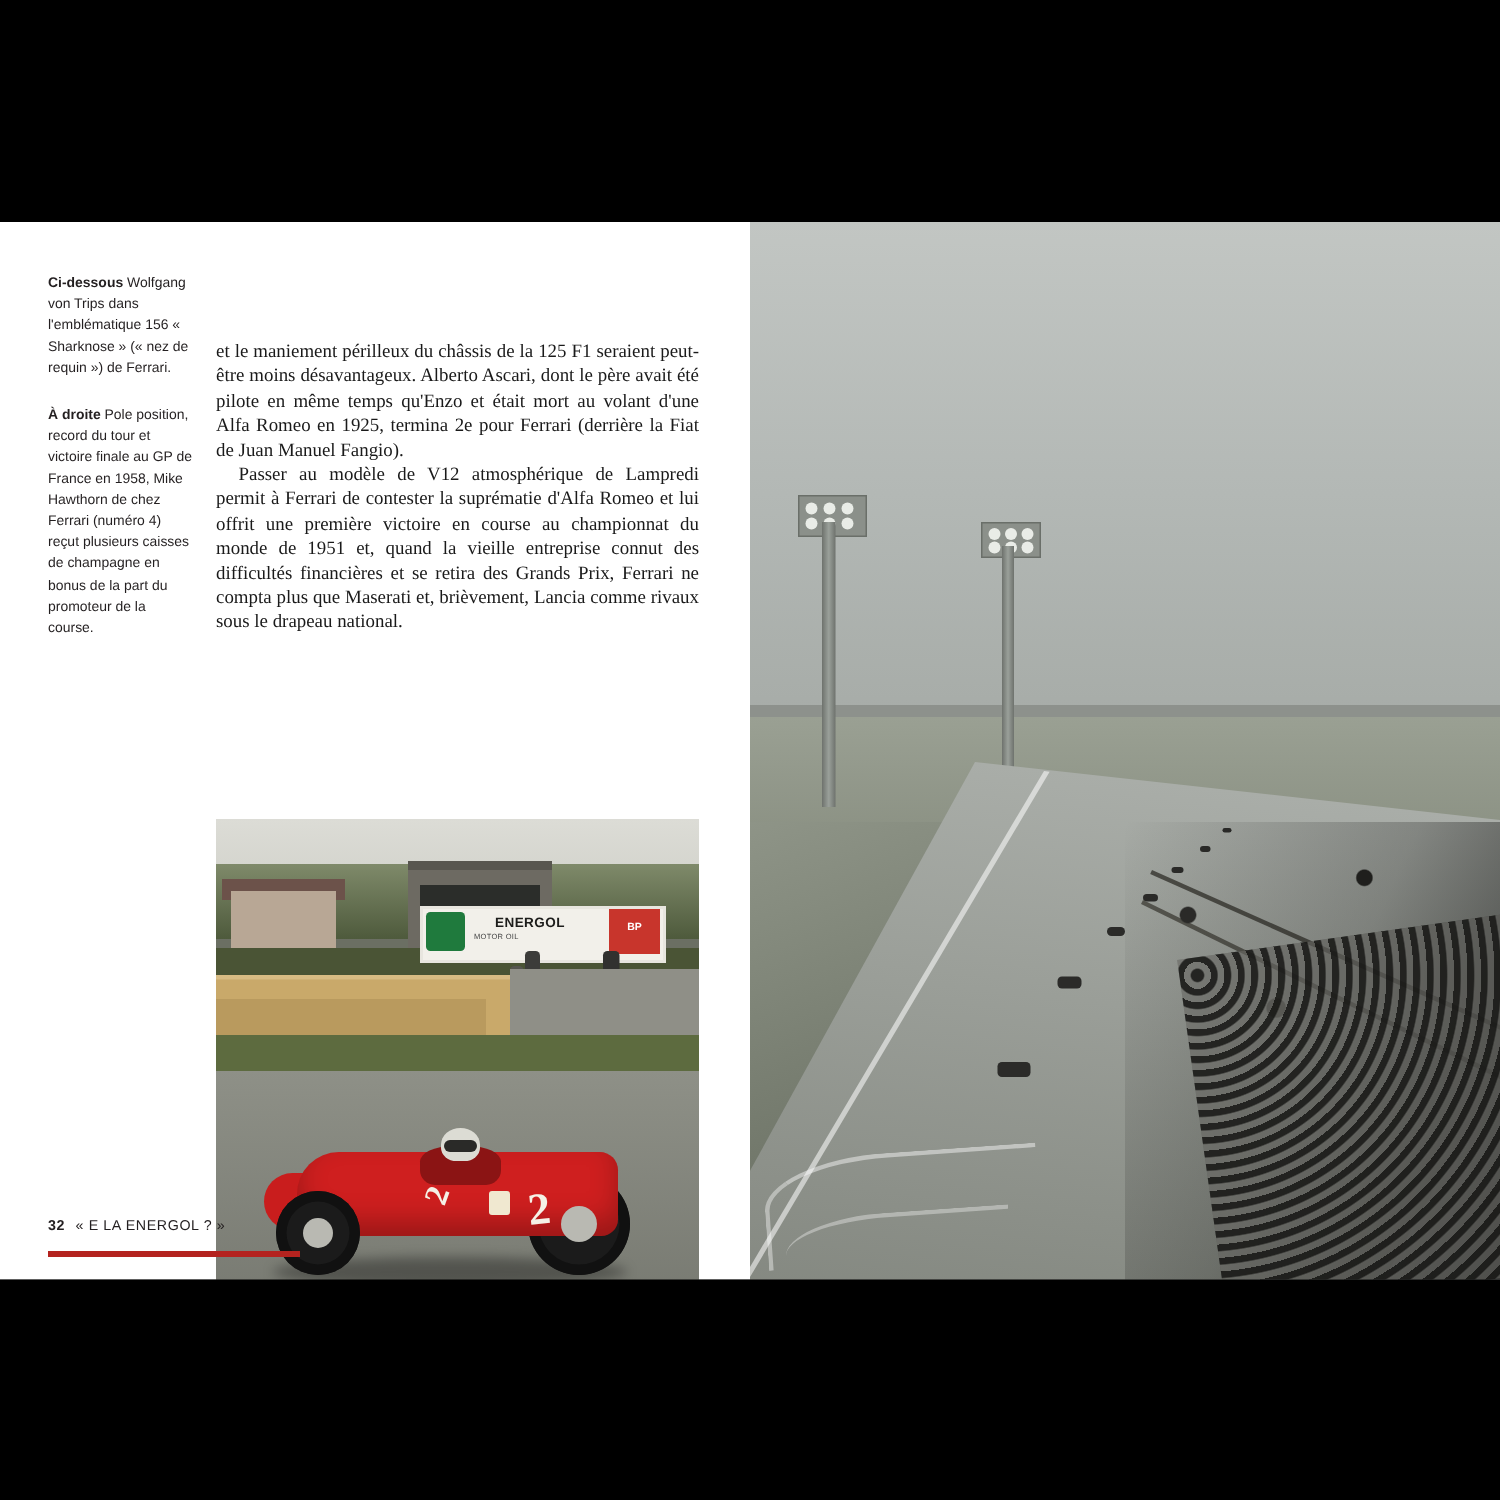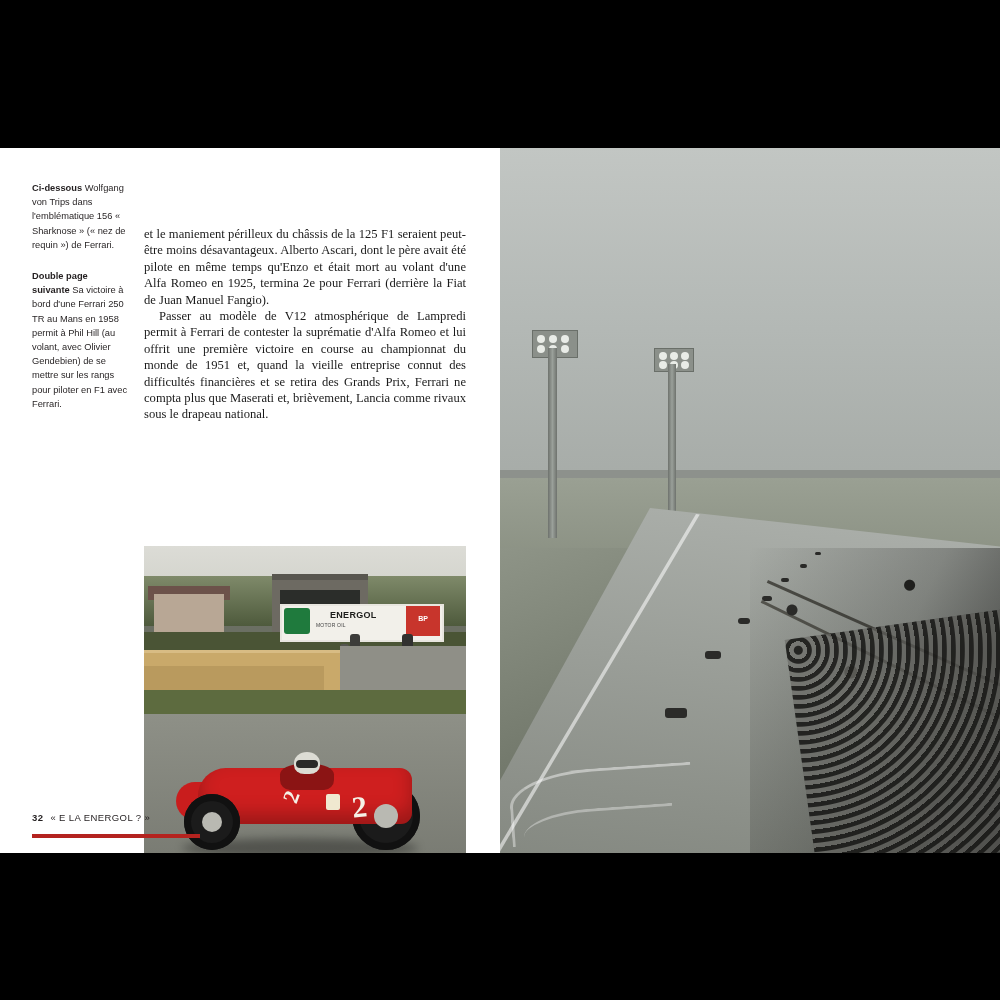--- a/index.html
+++ b/index.html
@@ -429,24 +429,24 @@
   <div class="spread">
 
     <div class="left-page">
 
       <div class="margin-col">
 
         <div class="caption-block">
           <b>Ci-dessous</b><span> Wolfgang von Trips dans l'emblématique 156 « Sharknose » (« nez de requin ») de Ferrari.</span>
         </div>
 
-
         <div class="caption-block">
-          <b>Double page suivante</b><span> Sa victoire à bord d'une Ferrari 250 TR au Mans en 1958 permit à Phil Hill (au volant, avec Olivier Gendebien) de se mettre sur les rangs pour piloter en F1 avec Ferrari.</span>
+          <b>À droite</b><span> Pole position, record du tour et victoire finale au GP de France en 1958, Mike Hawthorn de chez Ferrari (numéro 4) reçut plusieurs caisses de champagne en bonus de la part du promoteur de la course.</span>
         </div>
+
 
       </div>
 
       <div class="body-col">
         <p>et le maniement périlleux du châssis de la 125 F1 seraient peut-être moins désavantageux. Alberto Ascari, dont le père avait été pilote en même temps qu'Enzo et était mort au volant d'une Alfa Romeo en 1925, termina 2e pour Ferrari (derrière la Fiat de Juan Manuel Fangio).</p>
         <p class="indent">Passer au modèle de V12 atmosphérique de Lampredi permit à Ferrari de contester la suprématie d'Alfa Romeo et lui offrit une première victoire en course au championnat du monde de 1951 et, quand la vieille entreprise connut des difficultés financières et se retira des Grands Prix, Ferrari ne compta plus que Maserati et, brièvement, Lancia comme rivaux sous le drapeau national.</p>
       </div>
 
       <div class="photo-left">
         <div class="pl-sky"></div>

